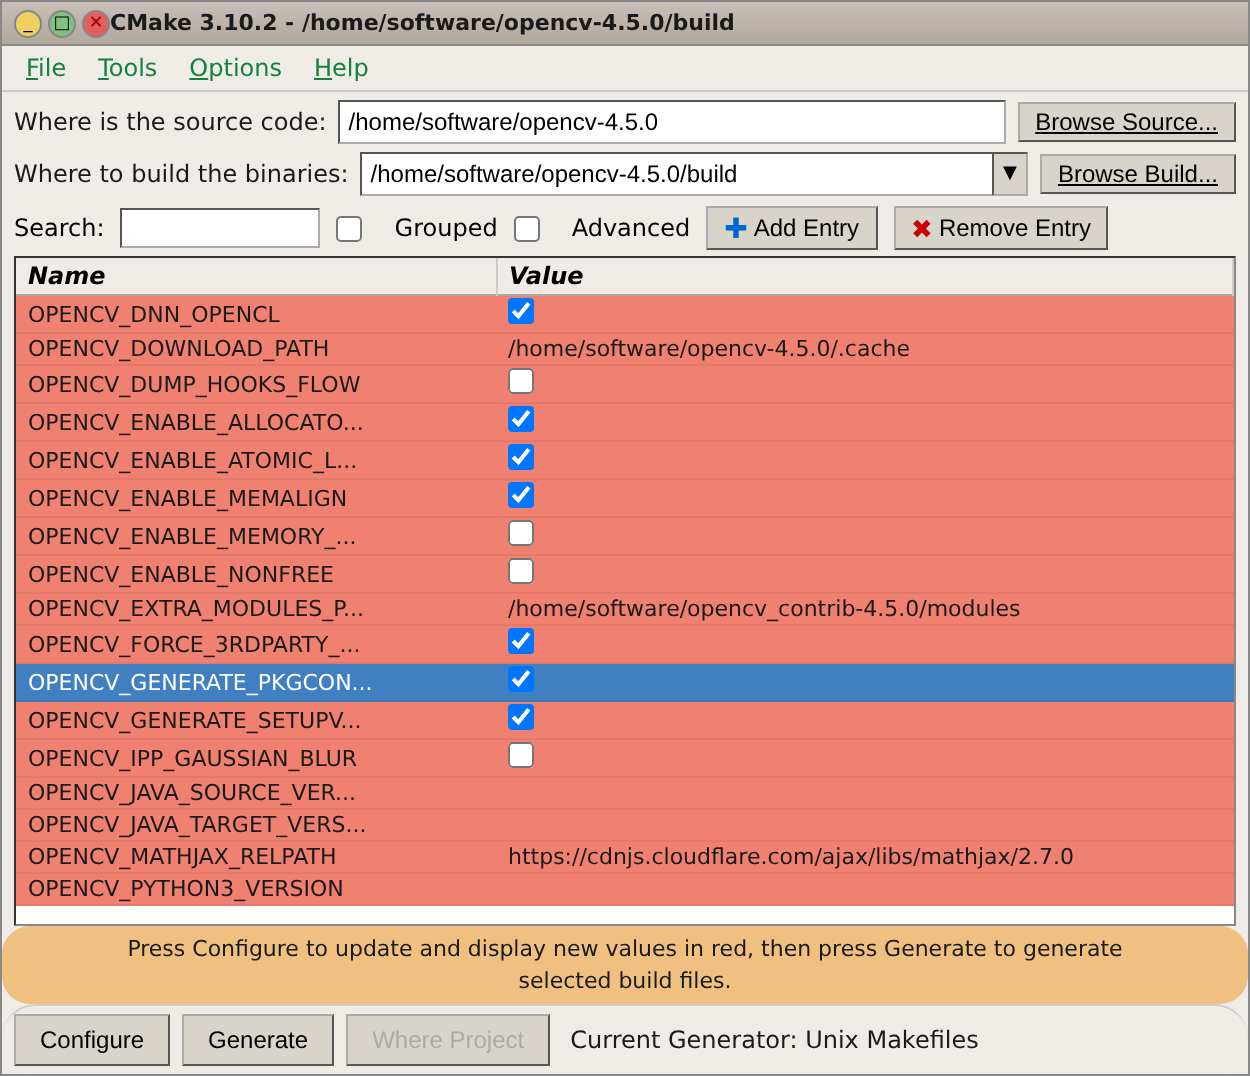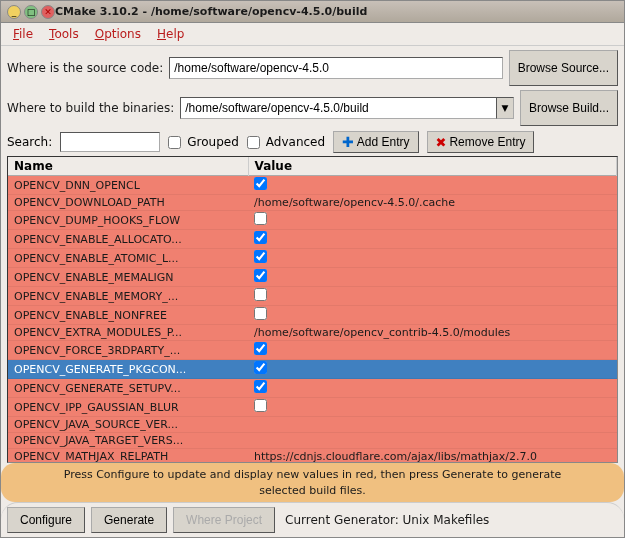--- a/index.html
+++ b/index.html
@@ -55,68 +55,69 @@
       background: #efebe7;
       display: flex;
       gap: 4px;
       padding: 2px 6px;
       border-bottom: 1px solid #ccc;
     }
     .menu-item {
       padding: 2px 6px;
       cursor: pointer;
       font-size: 12px;
-      color: #b91c1c;
+      color: #15803d;
     }
     .toolbar-row {
       display: flex;
       align-items: center;
       gap: 6px;
     }
     .toolbar-label {
       font-size: 12px;
       color: #1a1a1a;
       white-space: nowrap;
     }
     .toolbar-input {
       height: 22px;
       border: 1px inset #aaa;
       background: white;
       padding: 0 4px;
       font-size: 12px;
       flex: 1;
     }
     .browse-btn {
-      height: 36px;
+      height: 20px;
       padding: 0 8px;
       background: #d8d4cc;
       border: 1px outset #aaa;
       font-size: 12px;
       cursor: pointer;
+      text-decoration: underline;
     }
     .search-row {
       display: flex;
       align-items: center;
       gap: 8px;
       padding: 3px 6px;
       background: #efebe7;
     }
     .search-label { font-size: 12px; }
     .search-input {
       width: 100px;
       height: 20px;
       border: 1px inset #aaa;
       background: white;
       font-size: 12px;
       padding: 0 3px;
     }
     .checkbox-label {
       display: flex;
       align-items: center;
-      gap: 6px;
+      gap: 16px;
       font-size: 12px;
       cursor: pointer;
     }
     .checkbox-label input { margin: 0; }
     .add-entry-btn {
       height: 22px;
       padding: 0 8px;
       background: #d8d4cc;
       border: 1px outset #aaa;
       font-size: 12px;
@@ -146,20 +147,21 @@
     thead tr {
       background: #efebe7;
       border-bottom: 1px solid #aaa;
     }
     thead th {
       text-align: left;
       padding: 2px 6px;
       font-size: 12px;
       font-weight: bold;
       border-right: 1px solid #ccc;
+      font-style: italic;
     }
     tbody tr {
       background: #f08070;
       margin-left: 10px;
     }
     tbody tr.selected {
       background: #4080c0;
       color: white;
     }
     tbody tr.selected td { color: white; }

